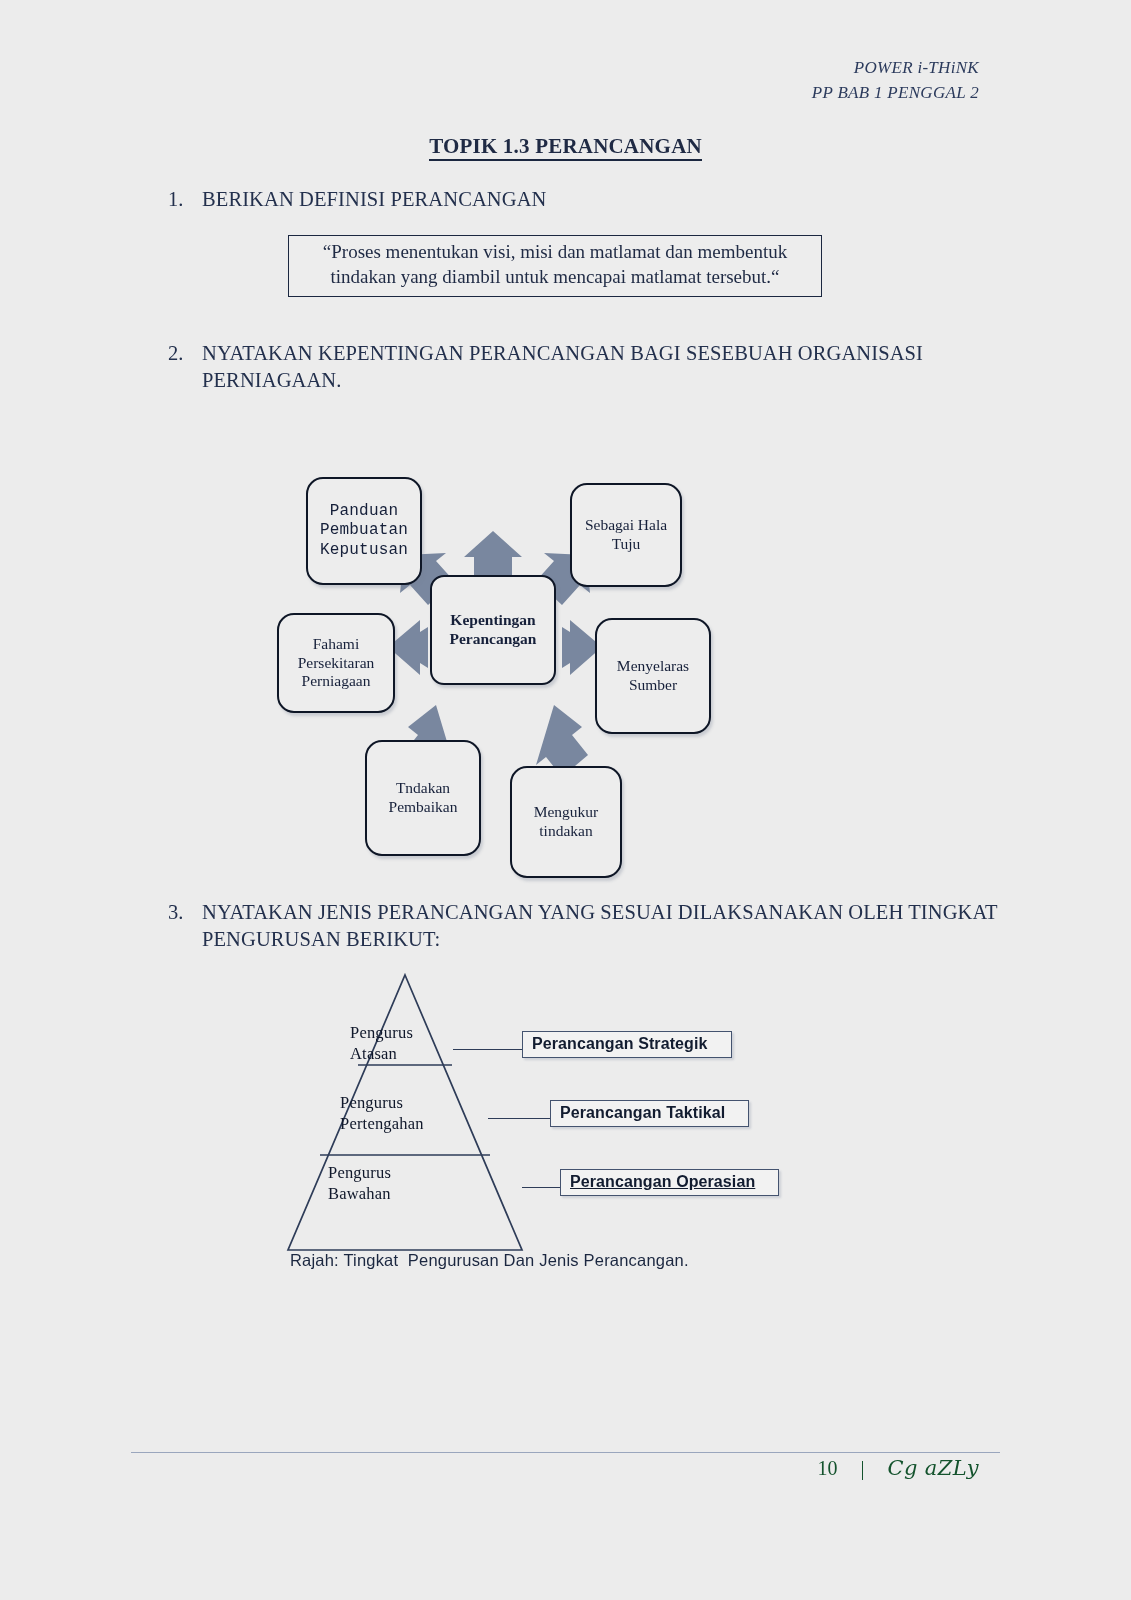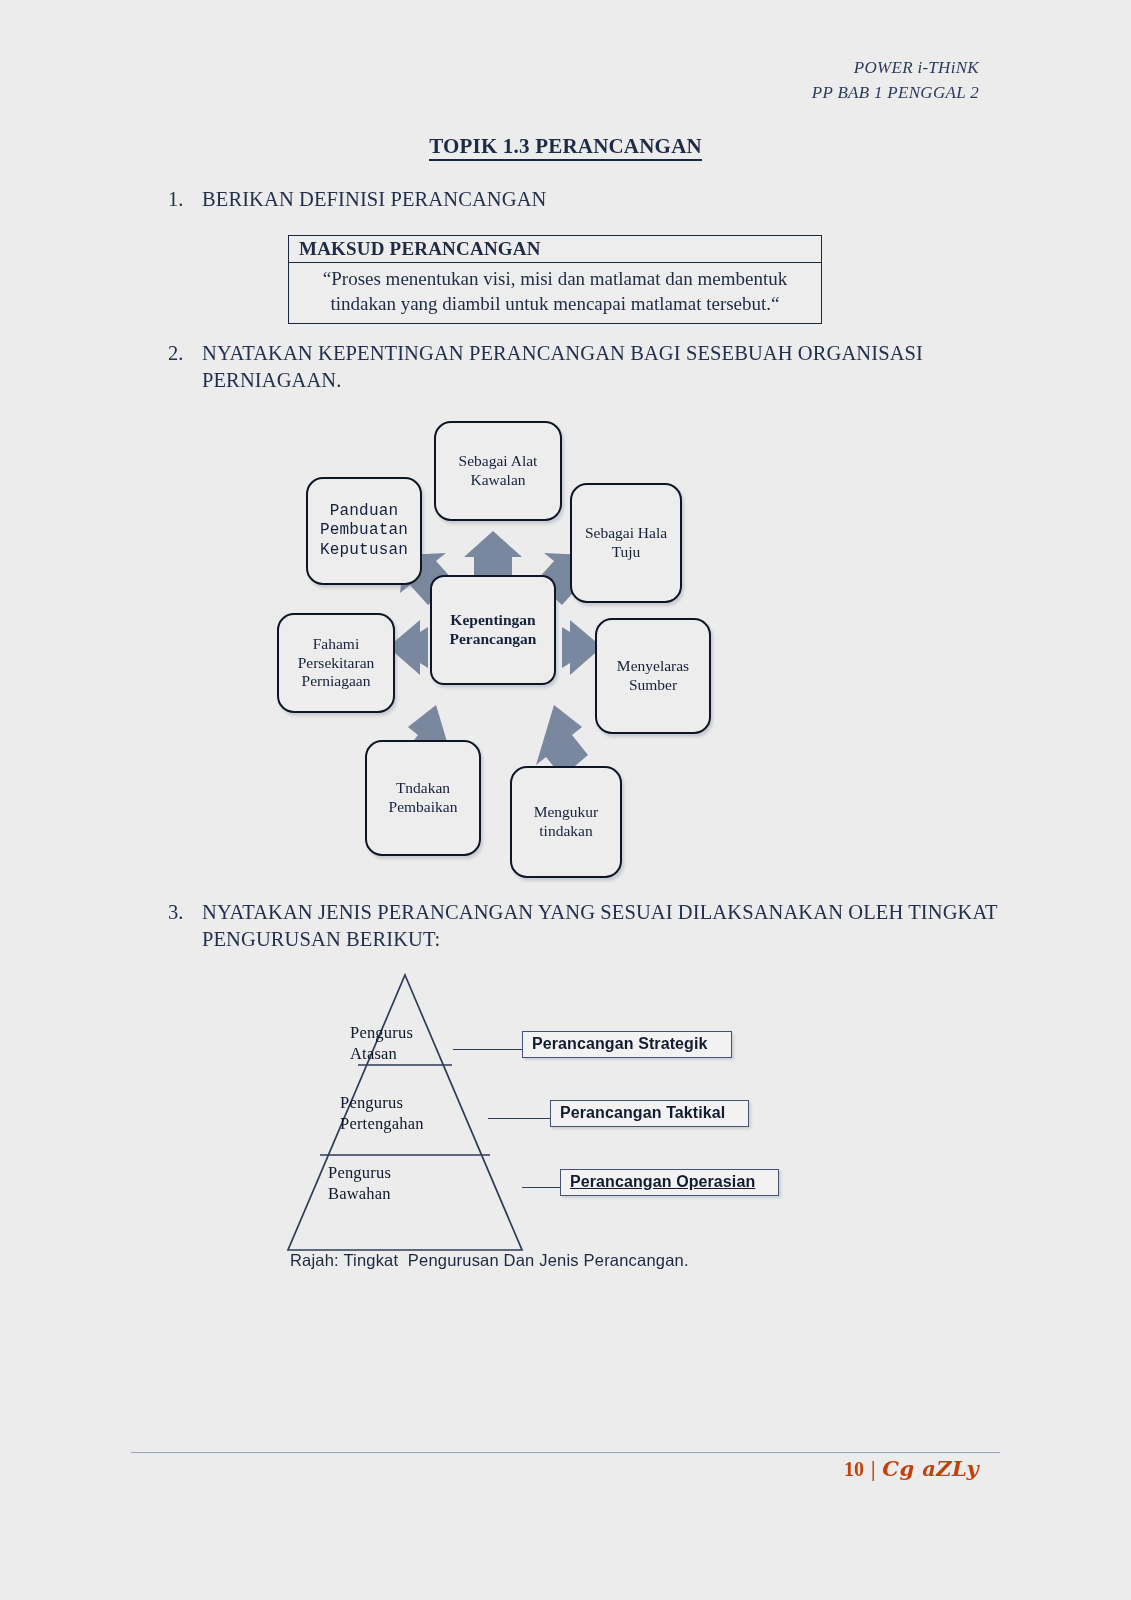--- a/index.html
+++ b/index.html
@@ -120,21 +120,21 @@
   }
   .node.center {
     font-weight: bold;
     font-size: 15.5px;
     border-width: 2.2px;
     border-radius: 14px;
   }
 
   
   .n-top    { left: 164px; top: 6px;    width: 128px; height: 100px; }
-  .n-tr     { left: 300px; top: 68px;   width: 112px; height: 120px; }
+  .n-tr     { left: 300px; top: 68px;   width: 112px; height: 104px; }
   .n-right  { left: 325px; top: 203px;  width: 116px; height: 116px; }
   .n-br     { left: 240px; top: 320px;  width: 112px; height: 112px; margin-top: 31px; }
   .n-bl     { left: 95px;  top: 325px;  width: 116px; height: 116px; }
   .n-left   { left: 7px;   top: 198px;  width: 118px; height: 100px; }
   .n-tl     { left: 36px;  top: 62px;   width: 116px; height: 108px; }
   .n-center { left: 160px; top: 160px;  width: 126px; height: 110px; }
 
   .arrow-layer {
     position: absolute;
     inset: 0;
@@ -206,25 +206,24 @@
     top: 1452px;
     width: 869px;
     height: 0;
     border-top: 1.3px solid #9aa6bd;
   }
   .footer-text {
     position: absolute;
     top: 1456px;
     right: 152px;
     font-size: 20px;
-    color: #c2410c;
+    color: #14532d;
     display: flex;
     align-items: baseline;
-    gap: 7px;
-    font-weight: bold;
+    gap: 23px;
   }
   .footer-sign {
     font-family: "DejaVu Serif", serif;
     font-style: italic;
     font-size: 21px;
     letter-spacing: .4px;
   }
 </style>
 </head>
 <body>
@@ -239,21 +238,20 @@
   <div class="doc-title">
     <span>TOPIK 1.3 PERANCANGAN</span>
   </div>
 
   <div class="q" id="q1">
     <div class="num">1.</div>
     <div class="body">BERIKAN DEFINISI PERANCANGAN</div>
   </div>
 
   <div class="def-box">
-    <div class="def-head">MAKSUD PERANCANGAN</div>
     <div class="def-text">“Proses menentukan visi, misi dan matlamat dan membentuk tindakan yang diambil untuk mencapai matlamat tersebut.“</div>
   </div>
 
   <div class="q" id="q2">
     <div class="num">2.</div>
     <div class="body">NYATAKAN KEPENTINGAN PERANCANGAN BAGI SESEBUAH ORGANISASI PERNIAGAAN.</div>
   </div>
 
   <div class="circle-diagram">
 
@@ -283,26 +281,20 @@
         <g>
           <polygon points="150,205 118,232 150,260 150,248 158,253 158,212 150,217"></polygon>
         </g>
 
         <g>
           <polygon points="134,140 130,178 140,170 158,190 184,166 166,146 176,138"></polygon>
         </g>
       </g>
     </svg>
 
-    <div class="node n-top">
-      <div>
-        <div>Sebagai Alat</div>
-        <div>Kawalan</div>
-      </div>
-    </div>
 
     <div class="node n-tr">
       <div>
         <div>Sebagai Hala</div>
         <div>Tuju</div>
       </div>
     </div>
 
     <div class="node n-right">
       <div>

